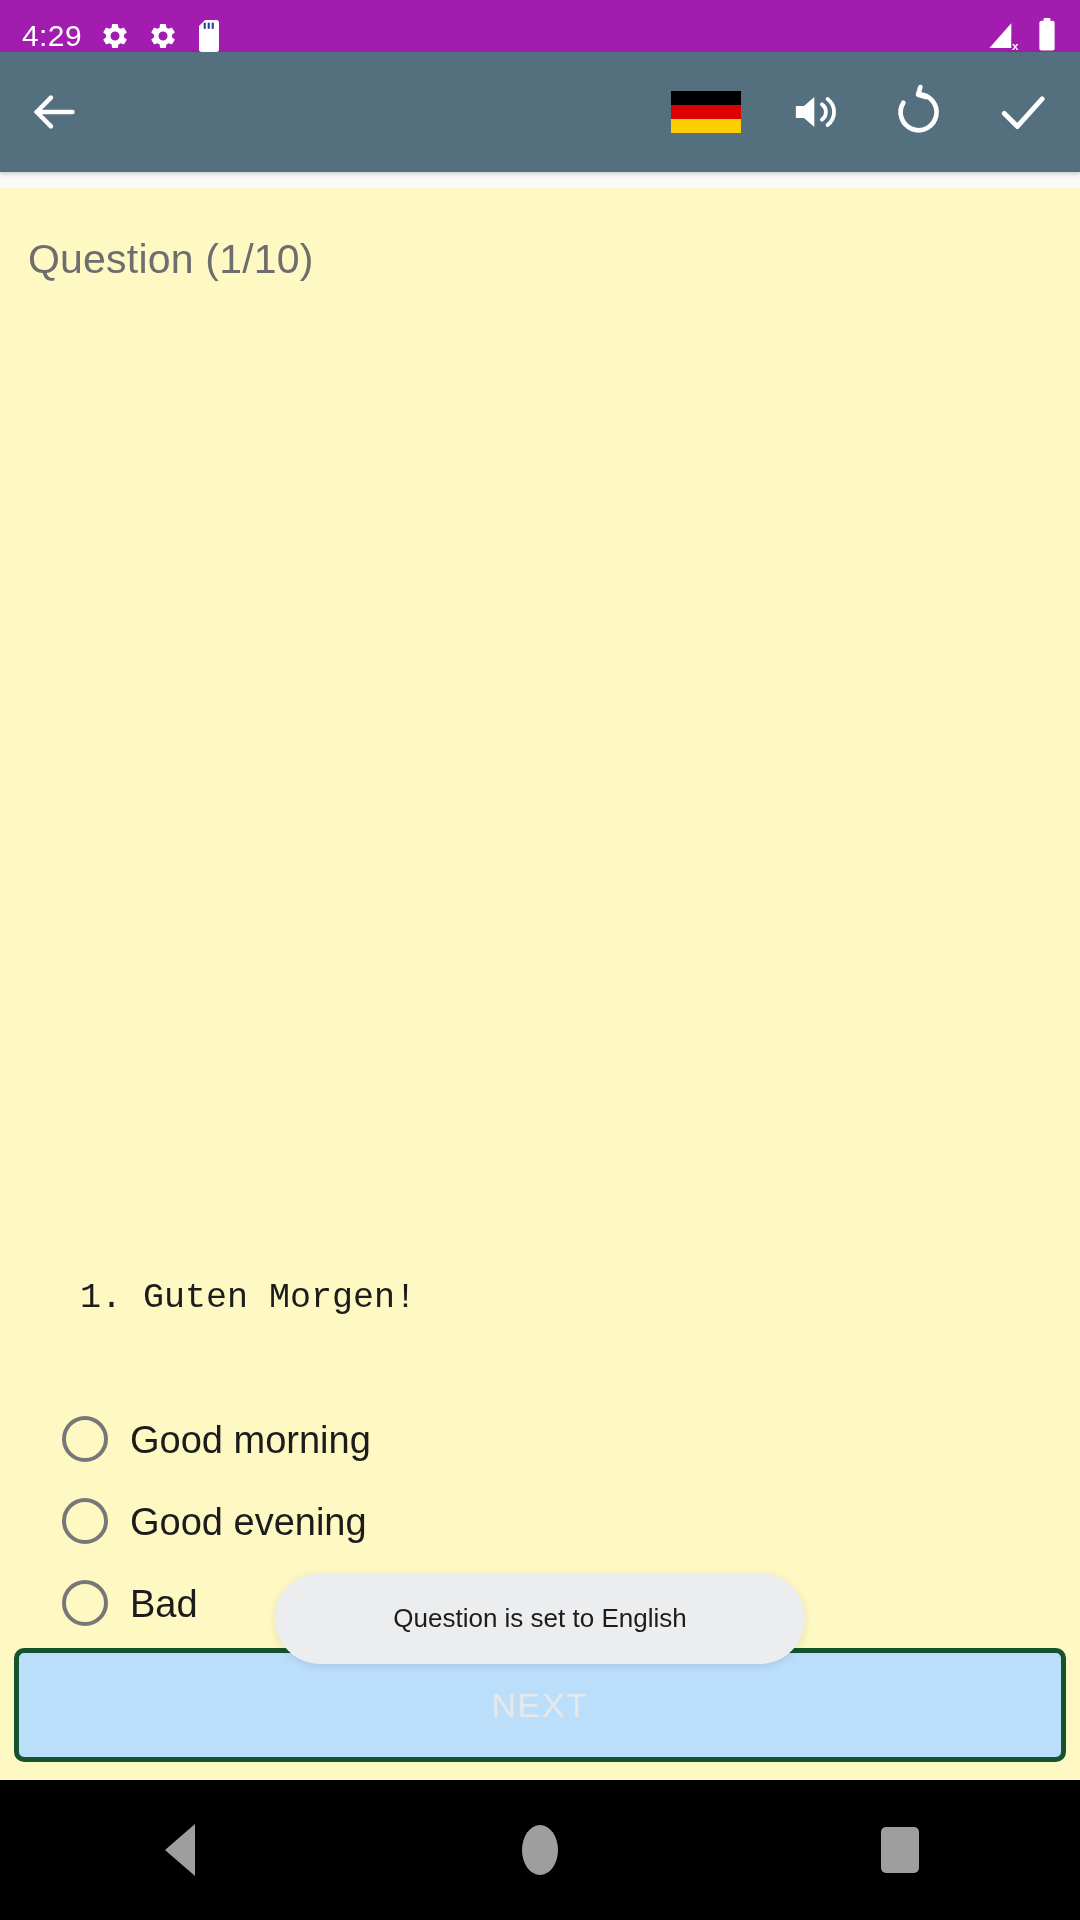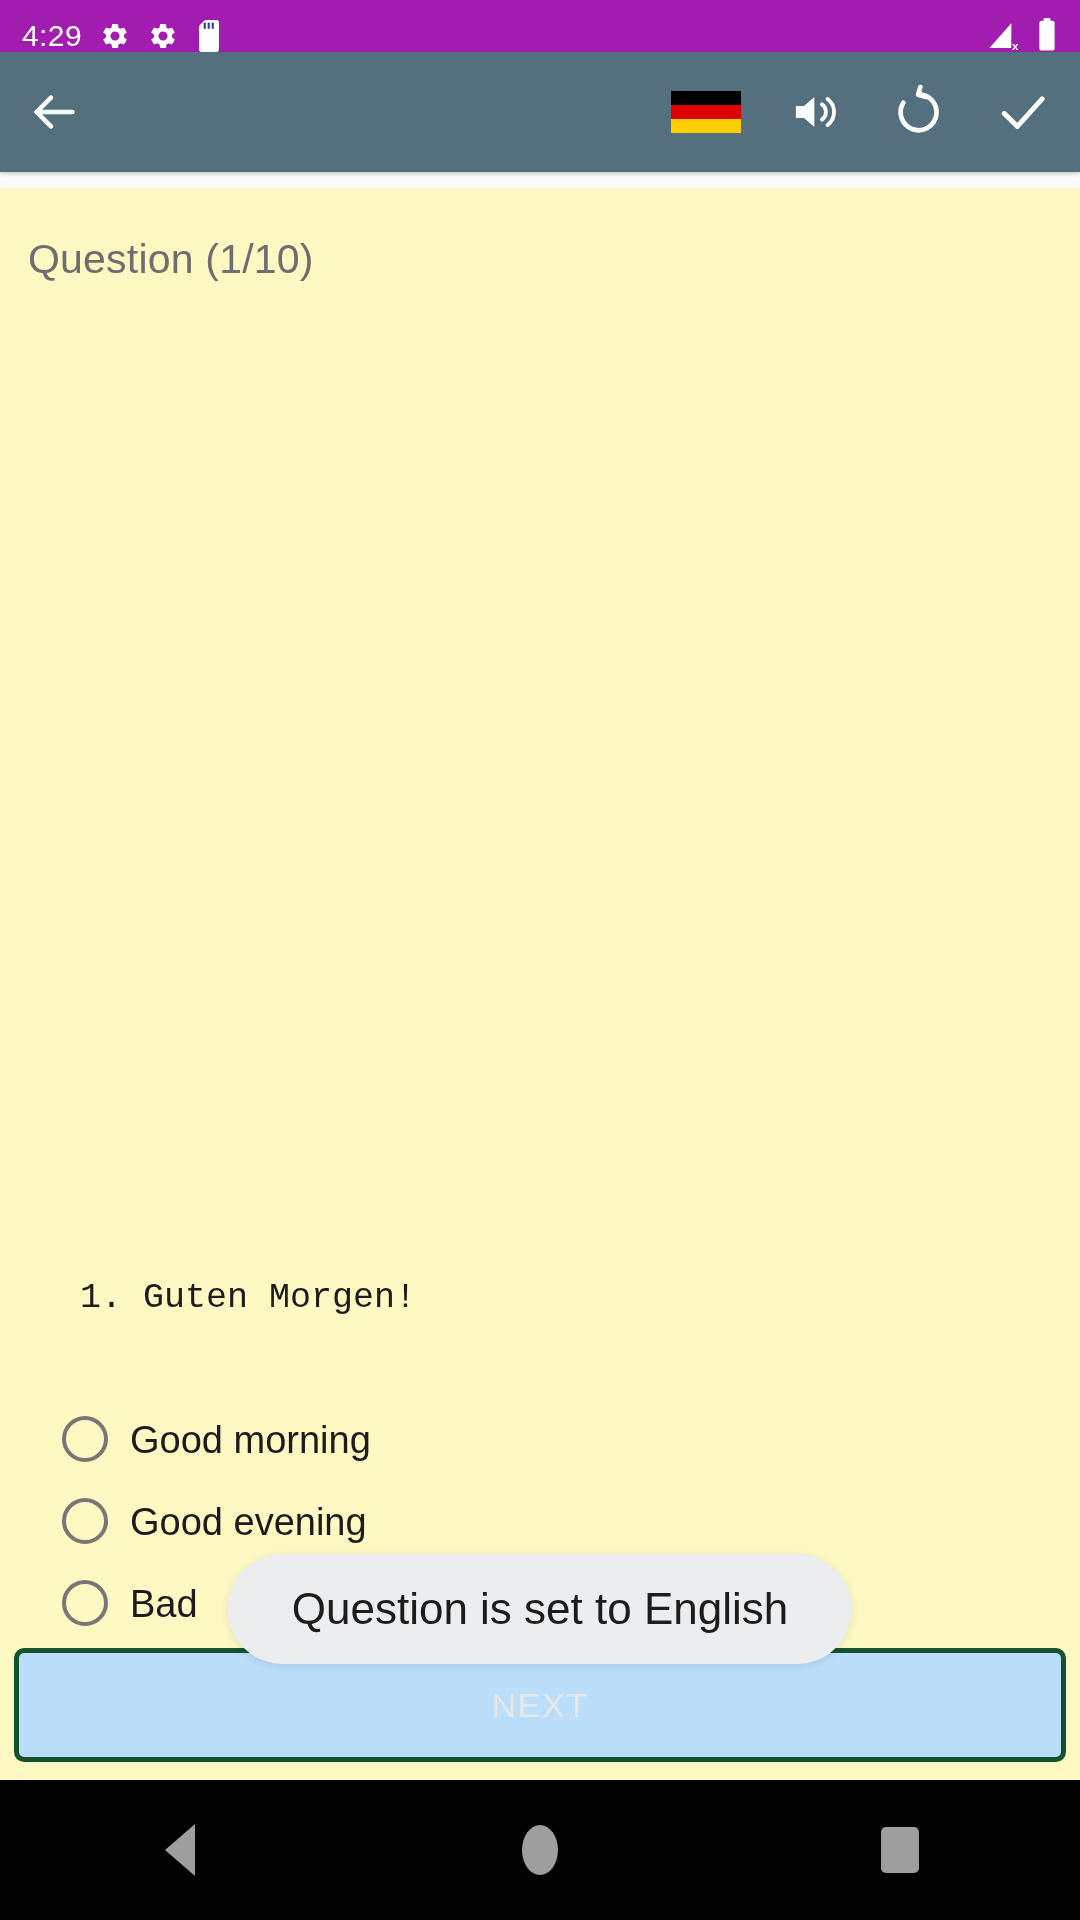--- a/index.html
+++ b/index.html
@@ -140,21 +140,21 @@
     bottom:116px;
     background:#ECEDEF;
     border-radius:58px;
     padding:30px 64px;
     min-width:530px;
     text-align:center;
     box-shadow:0 2px 8px rgba(0,0,0,0.10);
   }
   .toast-text {
     color:#1C1C1C;
-    font-size:44px;
+    font-size:26px;
     font-weight:400;
     white-space:nowrap;
   }
 
   
   .nav-bar {
     height:140px;
     background:#000000;
     display:flex; align-items:center; justify-content:space-around;
     flex:0 0 140px;

